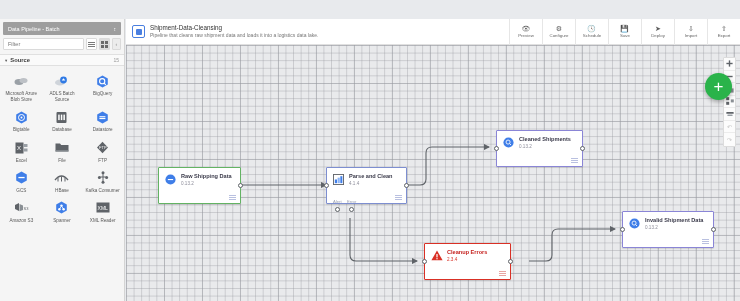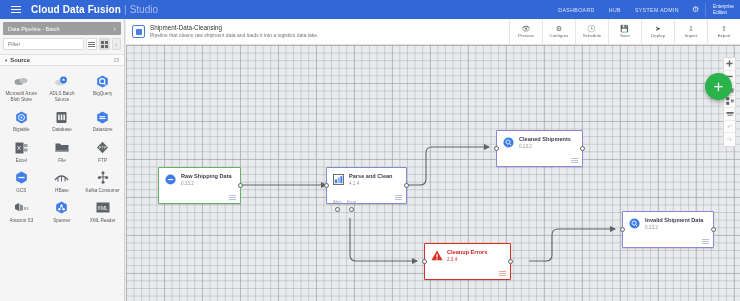--- a/index.html
+++ b/index.html
@@ -133,41 +133,20 @@
   .fab { position: absolute; right: 8px; top: 28px; width: 27px; height: 27px;
     border-radius: 50%; background: #2ab34a; color: #fff; font-size: 17px;
     display: flex; align-items: center; justify-content: center;
     box-shadow: 0 2px 4px rgba(0,0,0,.3); font-weight: 300; line-height: 1; }
 </style>
 </head>
 <body>
 
 <div id="app">
 
-  <div class="topbar">
-    <div class="hamburger">
-      <i></i>
-        <i></i>
-        <i></i>
-    </div>
-    <span class="brand">Cloud Data Fusion</span>
-    <span class="brand-sep">|</span>
-    <span class="brand-sub">Studio</span>
-
-    <div class="topnav">
-      <a href="#">DASHBOARD</a>
-      <a href="#">HUB</a>
-      <a href="#">SYSTEM ADMIN</a>
-      <span class="gear-ico">⚙</span>
-      <div class="edition">
-        <span>Enterprise</span>
-        <span>Edition</span>
-      </div>
-    </div>
-  </div>
 
   <div class="sidebar">
     <div class="pipeline-select">
       <span>Data Pipeline - Batch</span>
       <span class="caret">↕</span>
     </div>
 
     <div class="filterrow">
       <input class="filter-input" placeholder="Filter" style="">
       <div class="vbtn">

